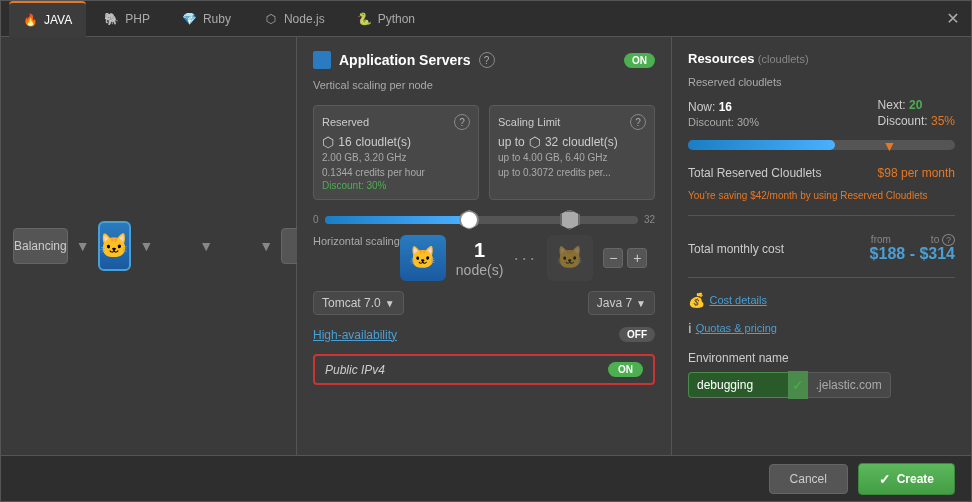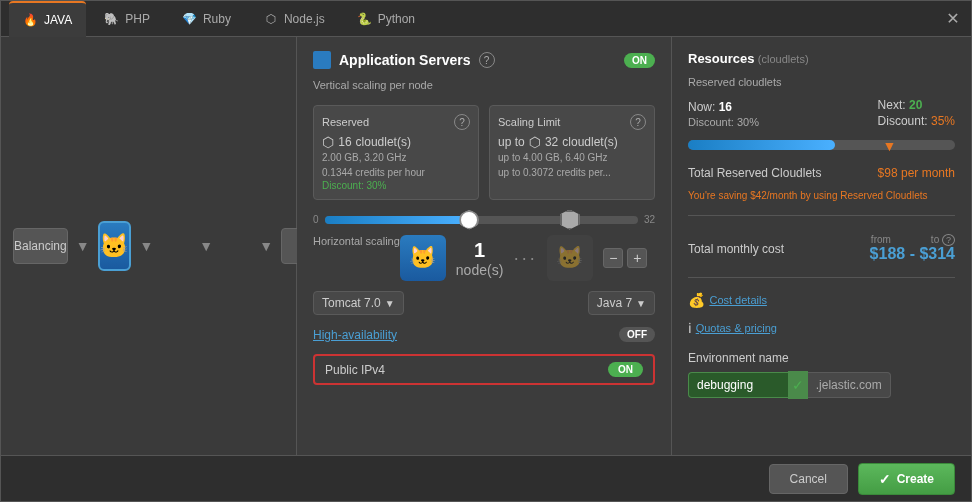--- a/index.html
+++ b/index.html
@@ -434,20 +434,21 @@
       align-items: center;
       justify-content: space-between;
       border: 2px solid #cc3333;
       border-radius: 4px;
       padding: 6px 10px;
     }
 
     .ipv4-label {
       font-size: 12px;
       color: #ccc;
+      font-style: italic;
     }
 
     .toggle-on-sm {
       background: #4caf50;
       border-radius: 10px;
       padding: 2px 10px;
       color: #fff;
       font-size: 10px;
       font-weight: bold;
       cursor: pointer;

